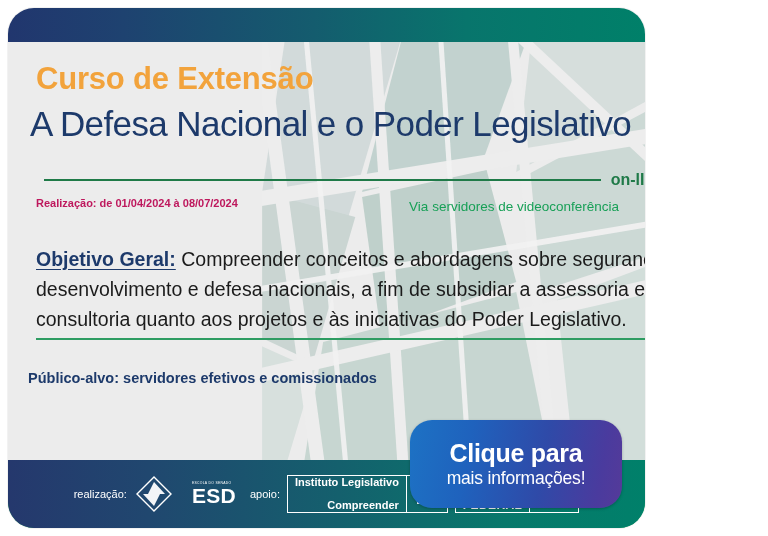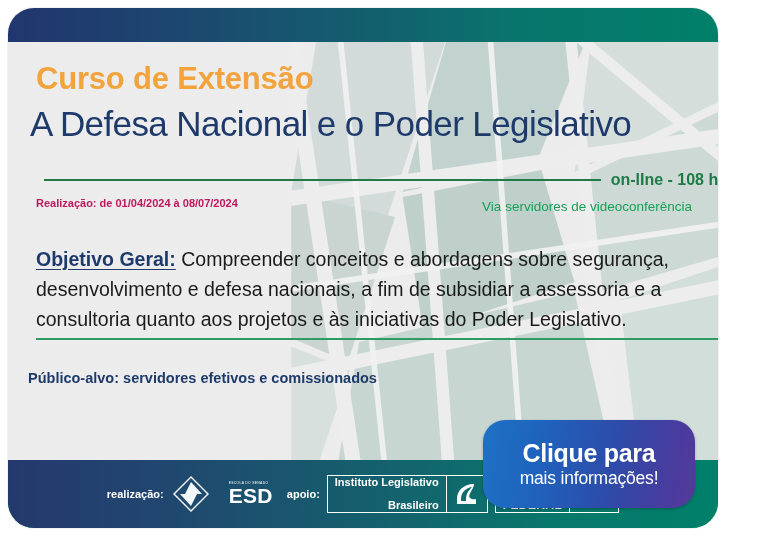--- a/index.html
+++ b/index.html
@@ -18,21 +18,21 @@
     position: relative;
     width: 768px;
     height: 536px;
     box-sizing: border-box;
     padding: 8px 8px 8px 8px;
     background: #ffffff;
   }
 
   .card {
     position: relative;
-    width: 710px;
+    width: 637px;
     height: 520px;
     border-radius: 26px;
     overflow: hidden;
     background: #eceded;
     box-shadow: 0 0 0 1px rgba(0,0,0,0.05);
   }
 
   
   .topbar {
     position: absolute;
@@ -224,21 +224,21 @@
     font-size: 17.5px;
     font-weight: normal;
     color: #ffffff;
     letter-spacing: -0.2px;
     line-height: 22px;
   }
 
   
   .flabel {
     font-size: 11px;
-    font-weight: bold;
+    font-weight: normal;
     color: #ffffff;
     white-space: nowrap;
   }
   .logo-esd {
     display: flex;
     align-items: center;
     gap: 18px;
   }
   .esd-diamond { display:block; }
   .esd-word {
@@ -394,21 +394,21 @@
           </span>
         </span>
       </div>
 
       <div class="foot-group">
         <span class="flabel">apoio:</span>
 
         <span class="logo-box ilb">
           <span class="txt">
             <span>Instituto Legislativo</span>
-            <span>Brasileiro</span>
+            <span>Compreender</span>
           </span>
           <span class="mark">
             <svg width="30" height="30" viewBox="0 0 30 30">
               <path d="M22,5 C11,5 5,12 5,20 L5,25 L24,25 L24,20 C24,20 20,21 18,19 C15,16 22,10 22,5 Z" fill="#ffffff"></path>
               <path d="M20,8 C13,9 9,14 9,20 L9,22 L14,22 L14,20 C14,15 17,11 20,8 Z" fill="#0f6e72"></path>
             </svg>
           </span>
         </span>
 
         <span class="logo-box senado">

